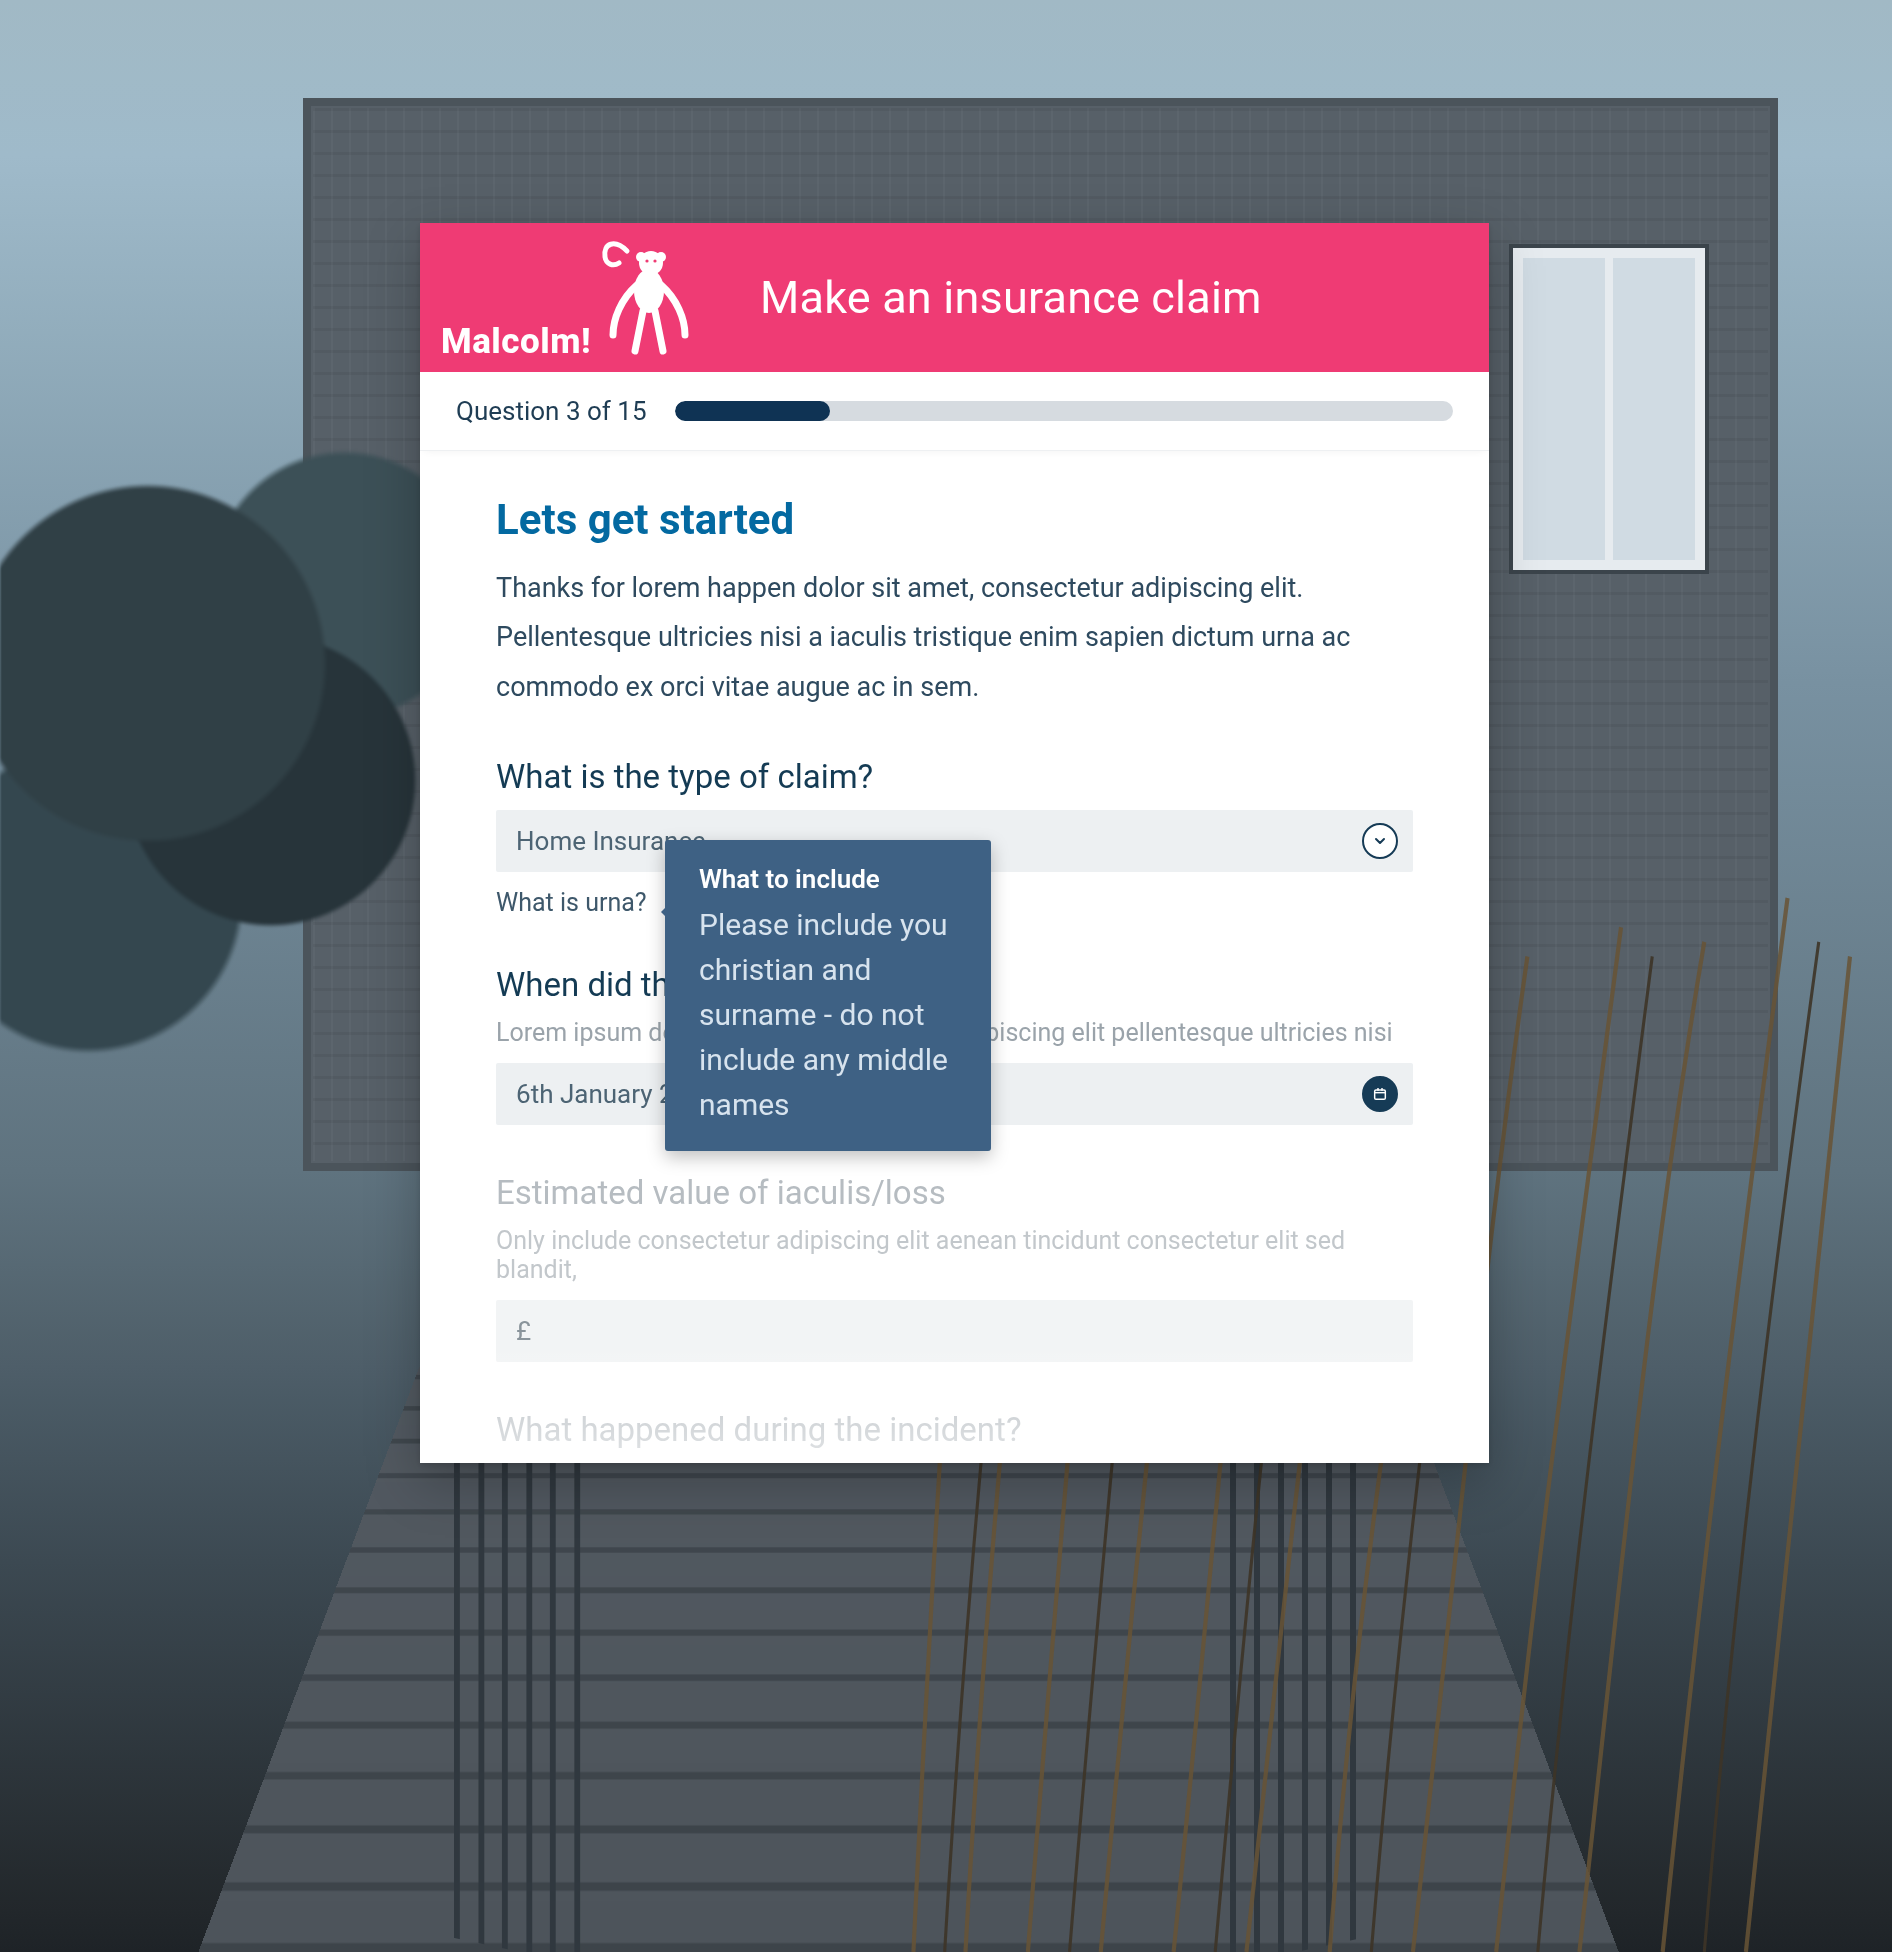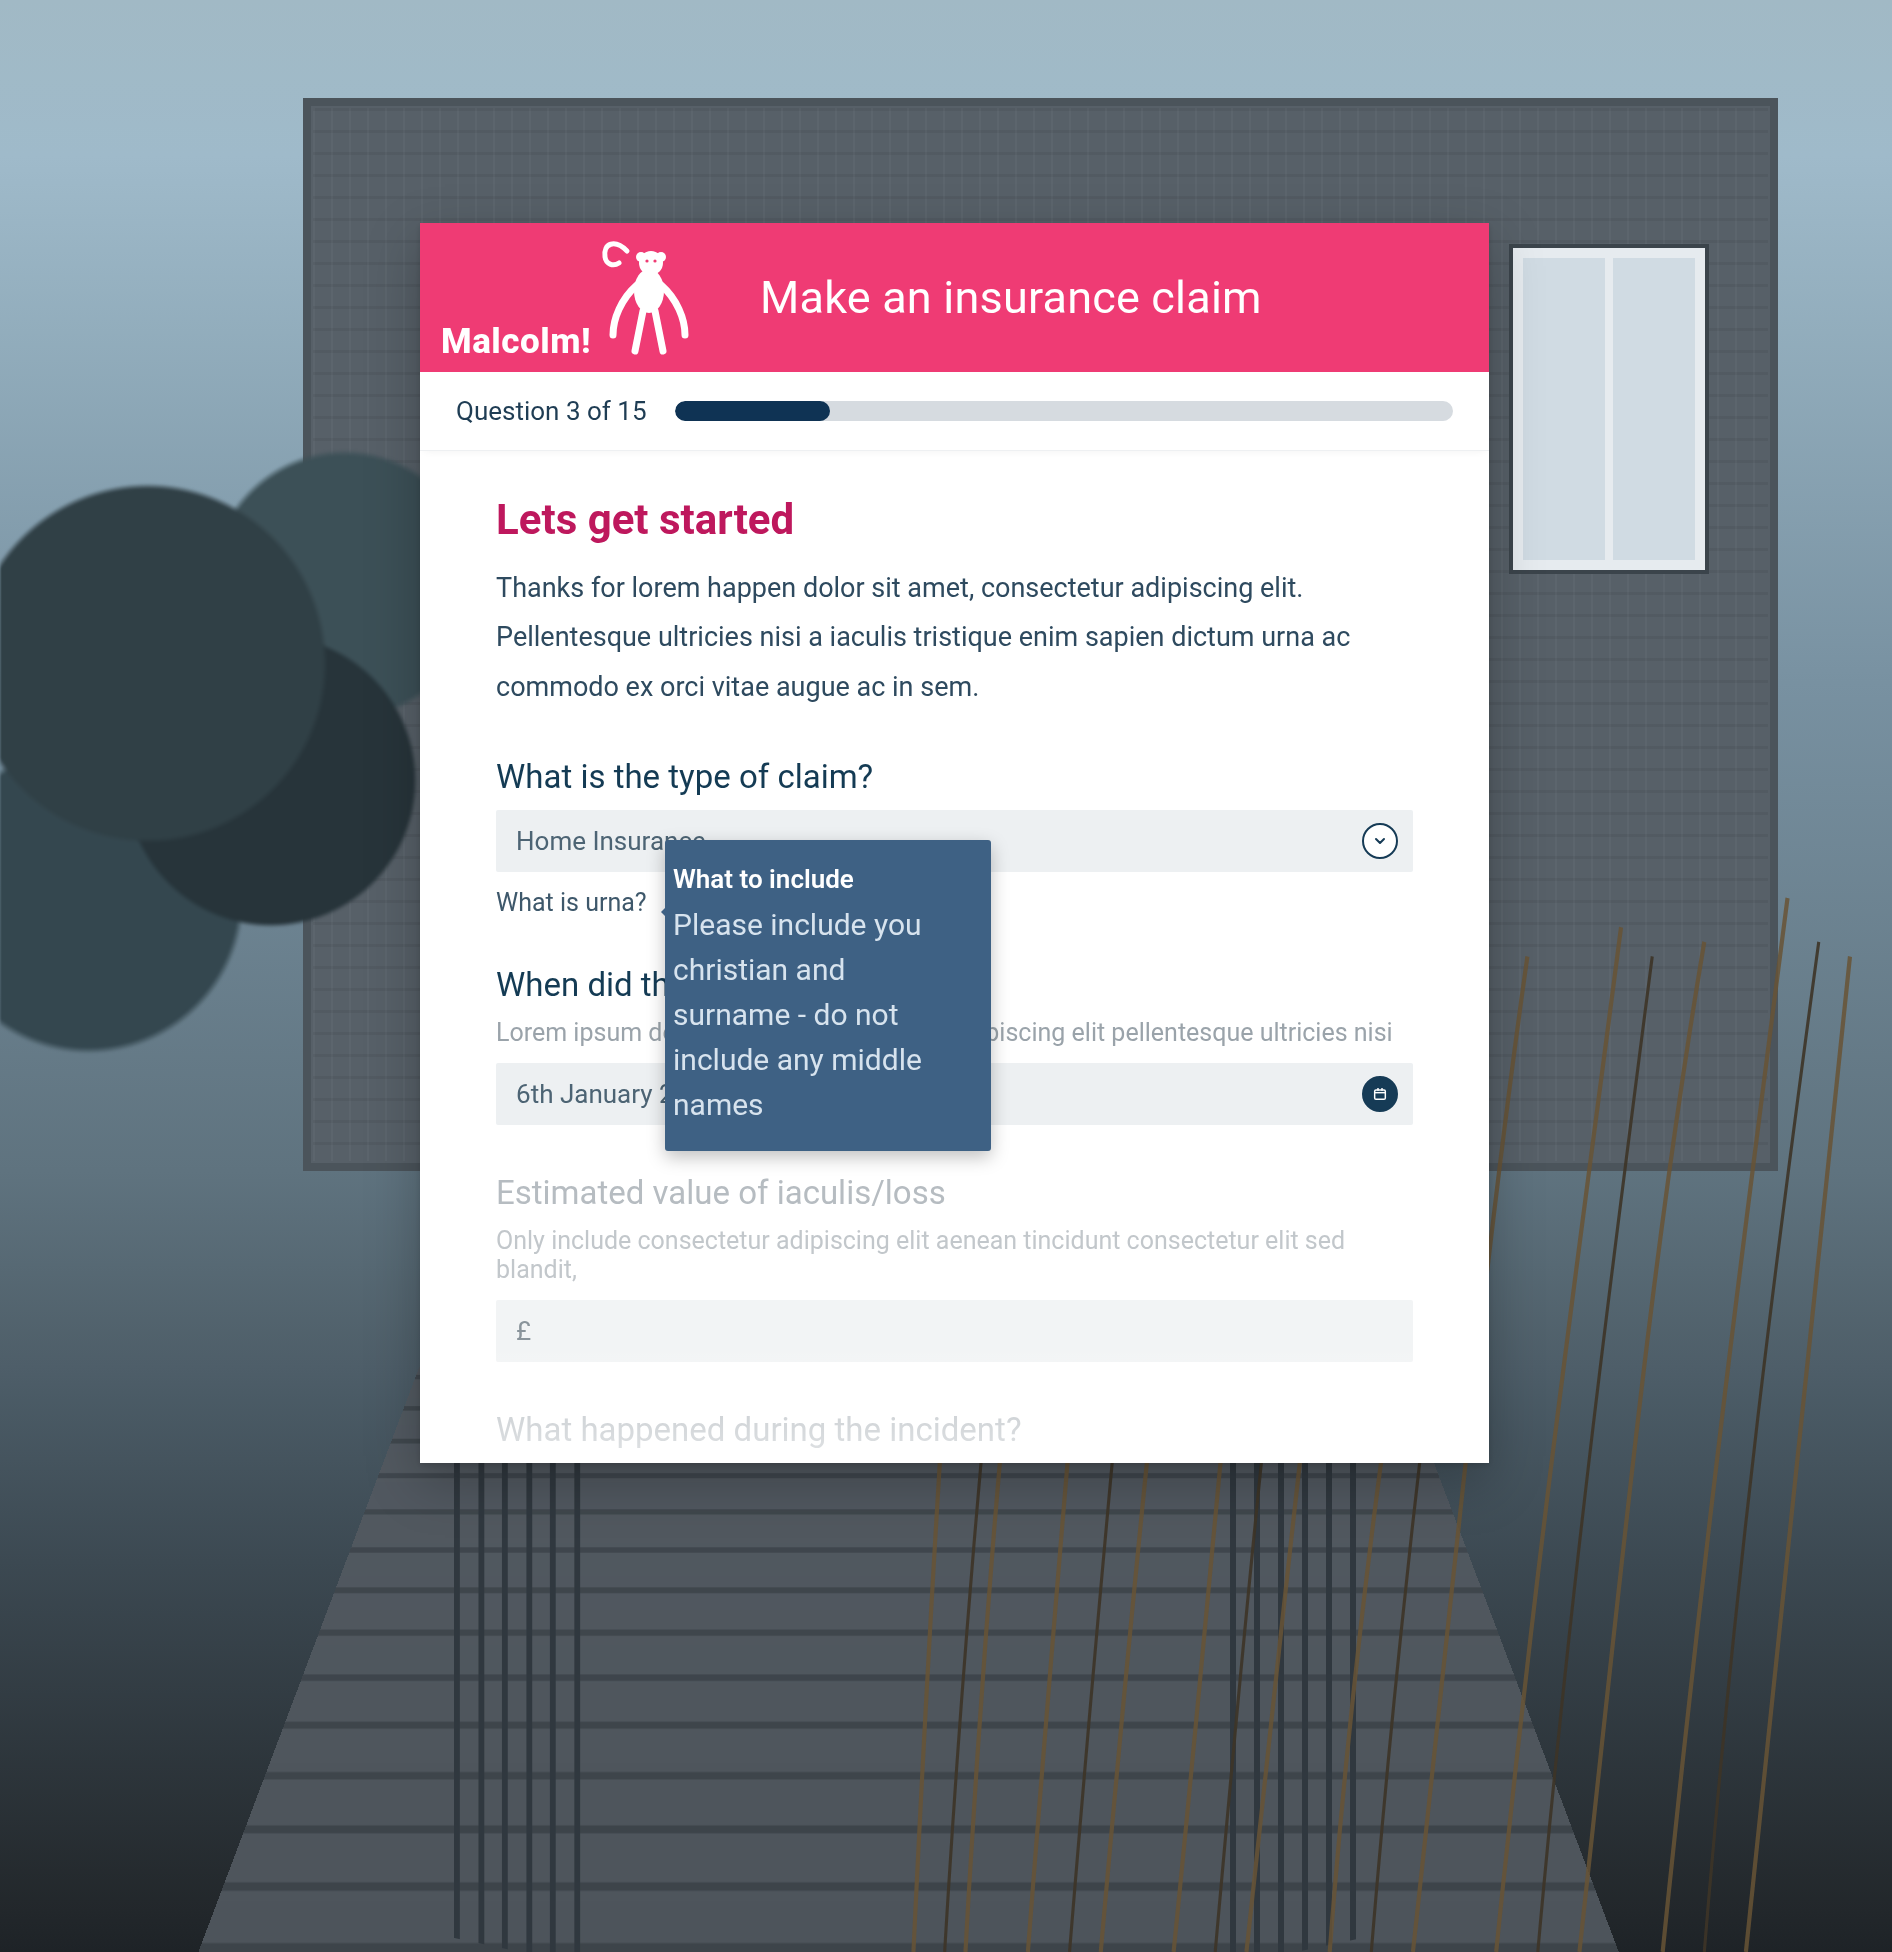--- a/index.html
+++ b/index.html
@@ -186,21 +186,21 @@
     background: #0f3354;
     border-radius: 994px;
   }
 
   .body {
     padding: 44px 76px 0 76px;
   }
   h2.page-title {
     font-size: 42px;
     font-weight: 700;
-    color: #be185d;
+    color: #0369a1;
     margin-bottom: 20px;
   }
   .intro {
     font-size: 27px;
     line-height: 1.85;
     color: #2e4a5f;
     margin-bottom: 44px;
     max-width: 896px;
   }
 
@@ -250,21 +250,21 @@
     font-size: 25px;
     color: #3e586b;
   }
 
   
   .tooltip {
     position: absolute;
     left: 169px;
     top: 83px;
     width: 326px;
-    padding: 24px 24px 24px 8px;
+    padding: 24px 24px 24px 34px;
     background: #3e6184;
     color: #e7eef5;
     border-radius: 3px;
     box-shadow: 0 6px 18px rgba(0,0,0,0.25);
     z-index: 5;
   }
   .tooltip::before {
     content: "";
     position: absolute;
     left: -14px;

